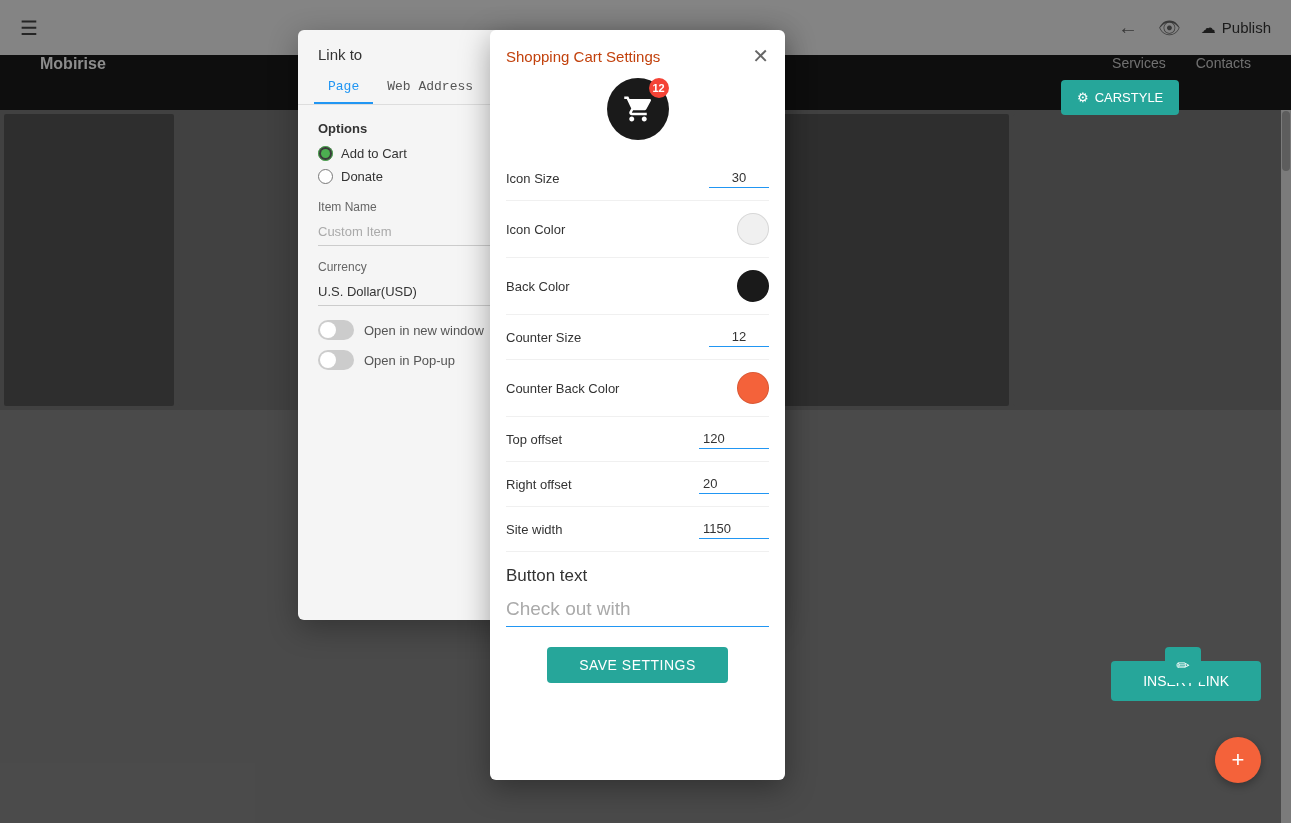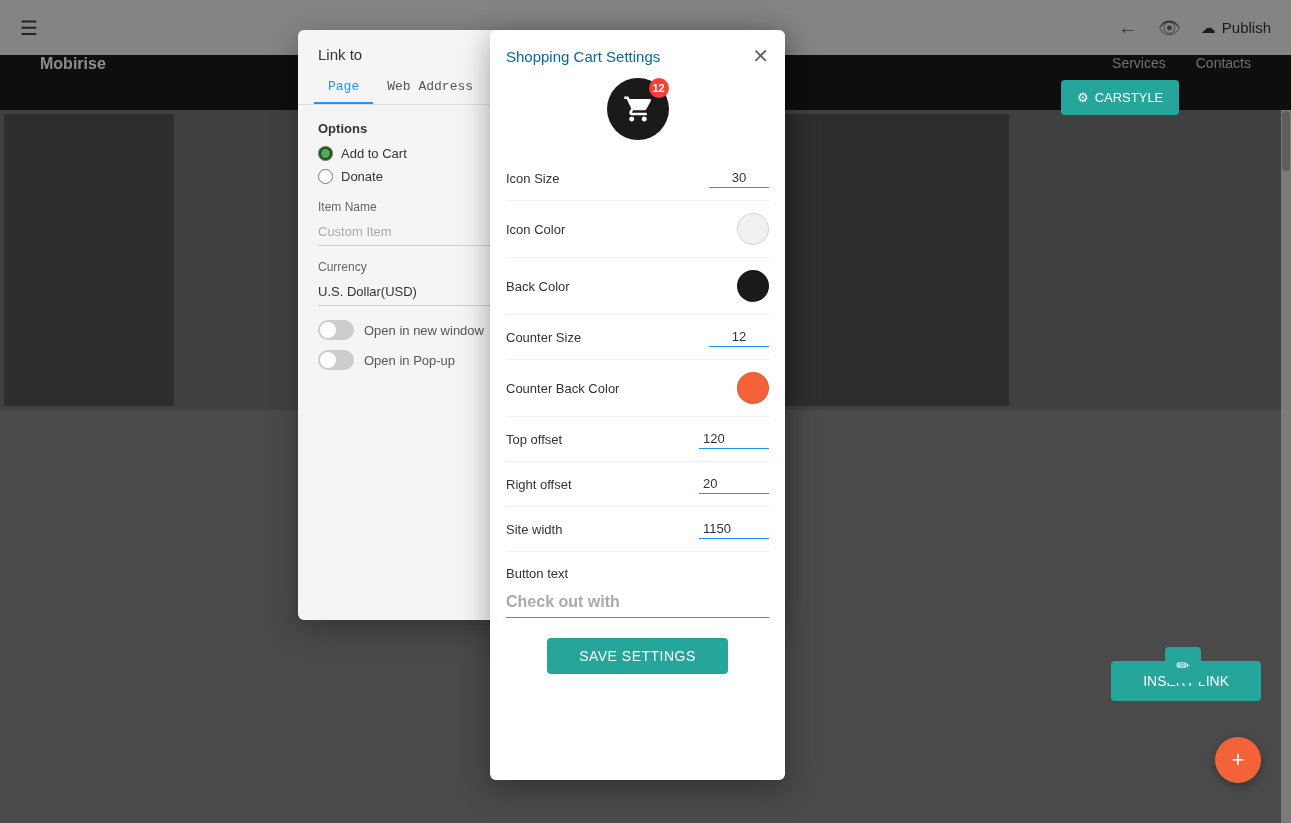--- a/index.html
+++ b/index.html
@@ -191,21 +191,21 @@
     .cart-dialog::-webkit-scrollbar-track { background: #f0f0f0; }
     .cart-dialog::-webkit-scrollbar-thumb { background: #ccc; }
 
     .cart-dialog-header {
       display: flex;
       align-items: center;
       justify-content: space-between;
       padding: 16px 16px 0;
       margin-bottom: 12px;
     }
-    .cart-dialog-title { font-size: 15px; font-weight: 500; color: #0369a1; }
+    .cart-dialog-title { font-size: 15px; font-weight: 500; color: #c2410c; }
     .close-btn {
       background: none;
       border: none;
       font-size: 20px;
       color: #666;
       cursor: pointer;
       line-height: 1;
       padding: 0;
     }
 
@@ -283,31 +283,30 @@
       border-bottom: 1px solid #2196f3;
       background: transparent;
       width: 70px;
       font-size: 13px;
       color: #333;
       outline: none;
       padding: 2px 4px;
     }
 
     .button-text-section { margin-top: 14px; }
-    .button-text-label { font-size: 13px; color: #333; margin-bottom: 6px; display: block; }
+    .button-text-label { font-size: 17px; color: #333; margin-bottom: 6px; display: block; }
     .button-text-input {
       width: 100%;
       border: none;
       border-bottom: 1px solid #2196f3;
       background: transparent;
-      font-size: 16px;
+      font-size: 19px;
       color: #14532d;
       padding: 6px 0;
       outline: none;
-      font-weight: bold;
     }
     .button-text-input::placeholder { color: #aaa; }
 
     .save-btn-wrap {
       display: flex;
       justify-content: center;
       padding: 20px 16px;
     }
     .save-btn {
       background: #26a69a;

